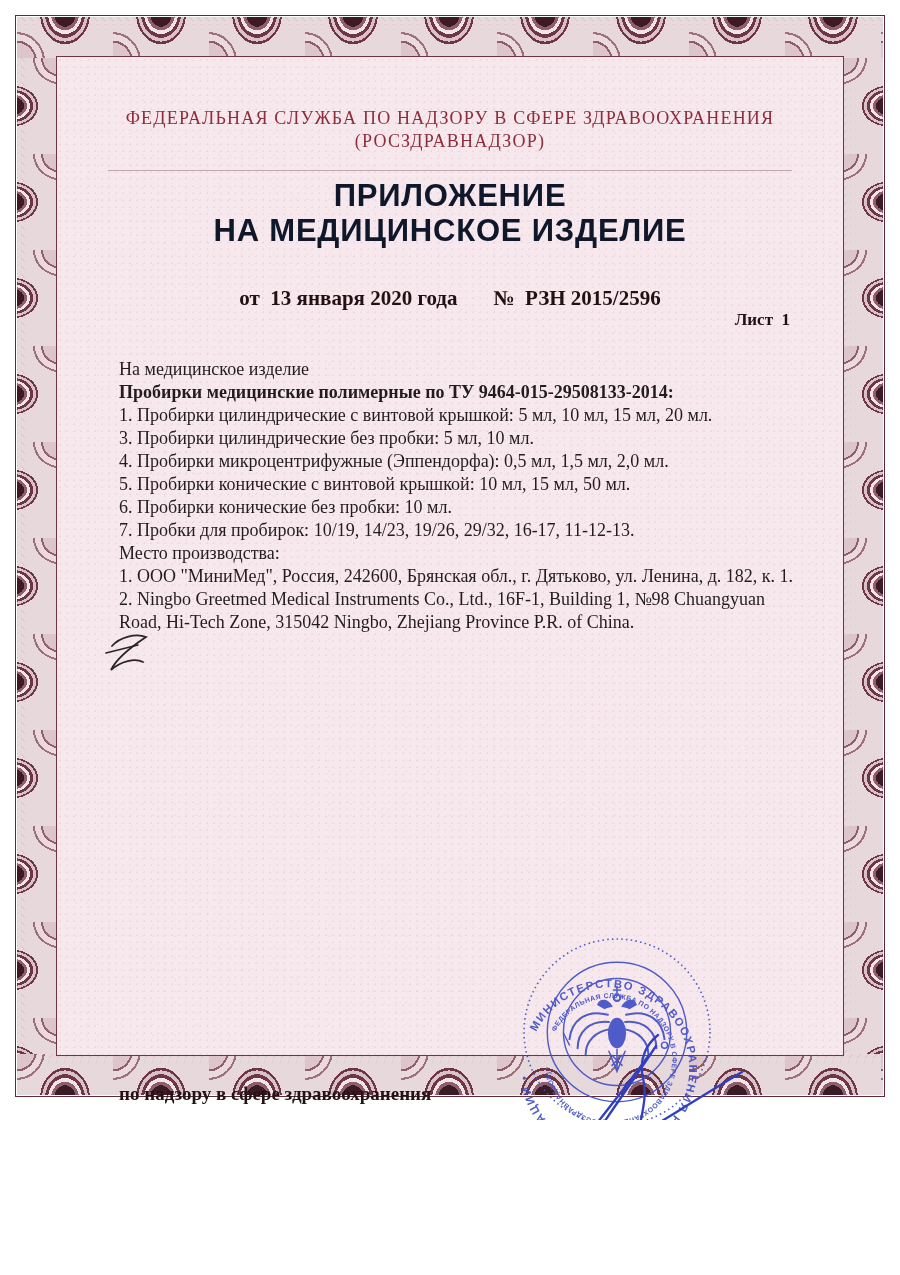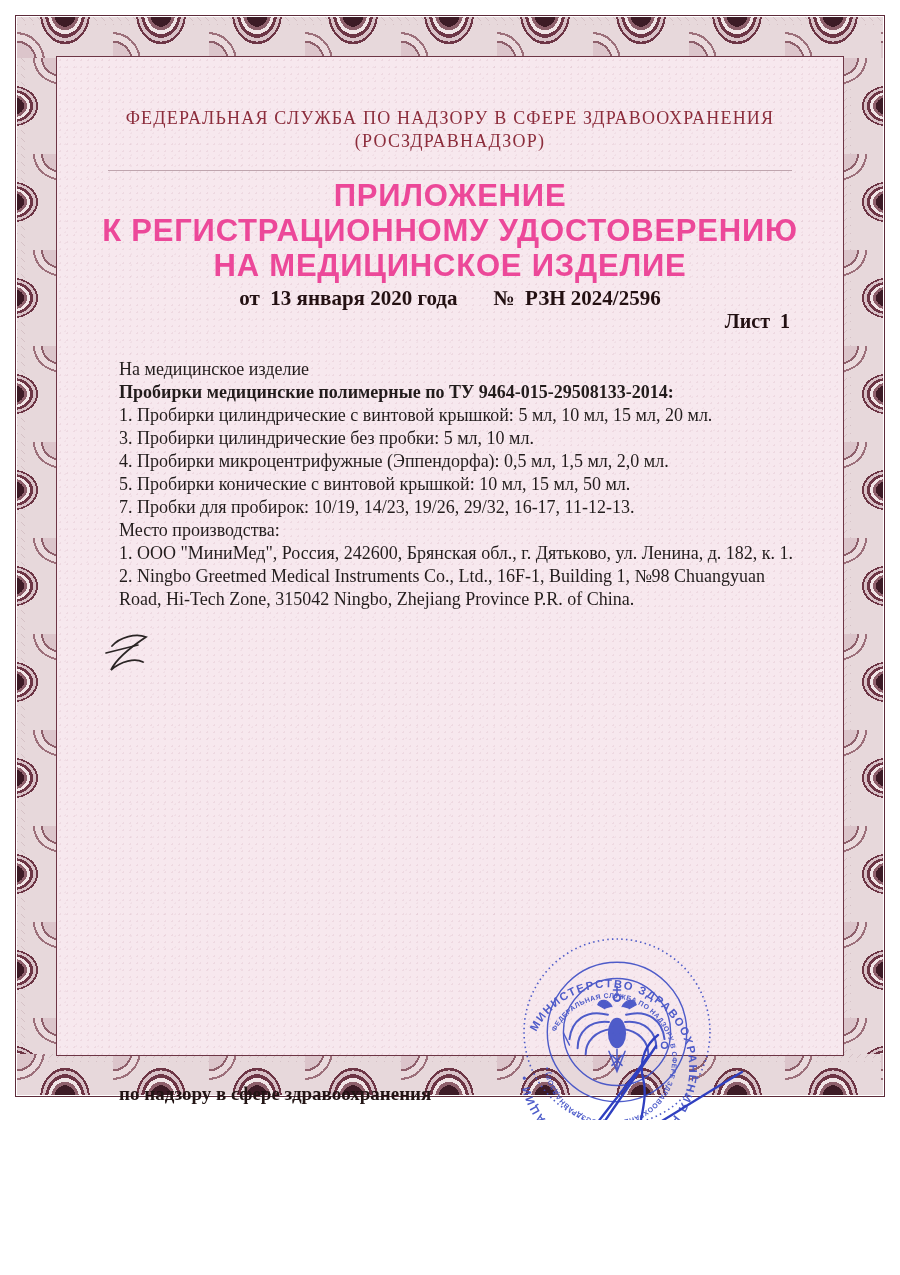--- a/index.html
+++ b/index.html
@@ -40,25 +40,25 @@
       radial-gradient(rgba(158,86,108,.06) 1px, rgba(0,0,0,0) 1px);
     background-size:7px 7px, 11px 11px;background-position:0 0, 3px 5px;}
   
   .agency{position:absolute;left:80px;right:80px;text-align:center;color:#8c2d3c;
     font-size:18px;letter-spacing:1.2px;line-height:23px;}
   .agency-1{top:107px;}
   .agency-2{top:130px;}
   .header-rule{position:absolute;left:108px;top:170px;width:684px;height:1px;background:rgba(122,84,96,.45);}
   .doc-title{position:absolute;left:60px;right:60px;top:178px;text-align:center;
     font-family:"Liberation Sans", sans-serif;font-weight:700;font-size:31px;line-height:35px;
-    color:#ec4899;letter-spacing:.8px;}
+    color:#0f172a;letter-spacing:.8px;}
   .doc-meta{position:absolute;left:0;right:0;top:286px;display:flex;justify-content:center;gap:36px;
     font-weight:700;font-size:21px;color:#231012;}
   .doc-meta span{white-space:pre;}
-  .sheet-label{position:absolute;right:110px;top:310px;font-weight:700;font-size:20px;color:#231012;white-space:pre;}
+  .sheet-label{position:absolute;right:110px;top:310px;font-weight:700;font-size:17px;color:#231012;white-space:pre;}
   .body-text{position:absolute;left:119px;top:358px;width:690px;font-size:18px;line-height:23px;color:#221c1c;}
   .body-text .b{font-weight:700;}
   .sign-pos{position:absolute;left:119px;width:440px;font-weight:700;font-size:19px;line-height:26px;color:#221414;}
   .sign-pos-1{top:1122px;}
   .sign-pos-2{top:1081px;}
   .signer-name{position:absolute;left:672px;top:1142px;font-weight:700;font-size:19px;color:#221414;}
   .serial{position:absolute;left:741px;top:1181px;font-family:"DejaVu Sans Mono", monospace;
     font-size:21px;letter-spacing:2px;color:#e2392d;}
   
   .stamp{position:absolute;left:521px;top:936px;width:192px;height:192px;opacity:.92;}
@@ -77,37 +77,37 @@
   <div class="edge edge-right"></div>
   <div class="paper"></div>
   <div class="frame-inner"></div>
 
   <div class="agency agency-1">ФЕДЕРАЛЬНАЯ СЛУЖБА ПО НАДЗОРУ В СФЕРЕ ЗДРАВООХРАНЕНИЯ</div>
   <div class="agency agency-2">(РОСЗДРАВНАДЗОР)</div>
   <div class="header-rule"></div>
 
   <div class="doc-title">
     <div>ПРИЛОЖЕНИЕ</div>
-    <div>К РЕГИСТРАЦИОННОМУ УДОСТОВЕРЕНИЮ</div>
     <div>НА МЕДИЦИНСКОЕ ИЗДЕЛИЕ</div>
   </div>
 
   <div class="doc-meta">
     <span>от  13 января 2020 года</span>
-    <span>№  РЗН 2024/2596</span>
+    <span>№  РЗН 2015/2596</span>
   </div>
   <div class="sheet-label">Лист  1</div>
 
   <div class="body-text">
     <div>На медицинское изделие</div>
     <div class="b">Пробирки медицинские полимерные по ТУ 9464-015-29508133-2014:</div>
     <div>1. Пробирки цилиндрические с винтовой крышкой: 5 мл, 10 мл, 15 мл, 20 мл.</div>
     <div>3. Пробирки цилиндрические без пробки: 5 мл, 10 мл.</div>
     <div>4. Пробирки микроцентрифужные (Эппендорфа): 0,5 мл, 1,5 мл, 2,0 мл.</div>
     <div>5. Пробирки конические с винтовой крышкой: 10 мл, 15 мл, 50 мл.</div>
+    <div>6. Пробирки конические без пробки: 10 мл.</div>
     <div>7. Пробки для пробирок: 10/19, 14/23, 19/26, 29/32, 16-17, 11-12-13.</div>
     <div>Место производства:</div>
     <div>1. ООО "МиниМед", Россия, 242600, Брянская обл., г. Дятьково, ул. Ленина, д. 182, к. 1.</div>
     <div>2. Ningbo Greetmed Medical Instruments Co., Ltd., 16F-1, Building 1, №98 Chuangyuan Road, Hi-Tech Zone, 315042 Ningbo, Zhejiang Province P.R. of China.</div>
   </div>
 
   <svg class="zmark" viewBox="0 0 50 54">
     <path d="M8,16 C16,7 32,3 42,7 C30,15 13,27 7,40 C17,31 31,28 39,32" fill="none" stroke="#2a2424" stroke-width="1.8" stroke-linecap="round"></path>
     <path d="M2,23 L34,15" fill="none" stroke="#2a2424" stroke-width="1.6" stroke-linecap="round"></path>
   </svg>

